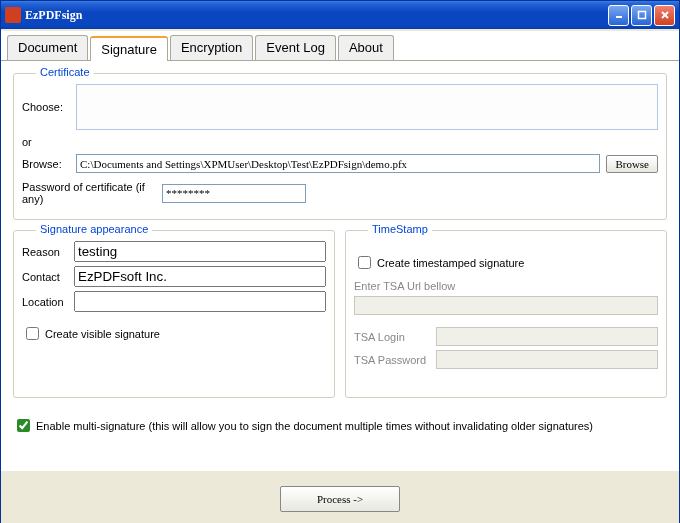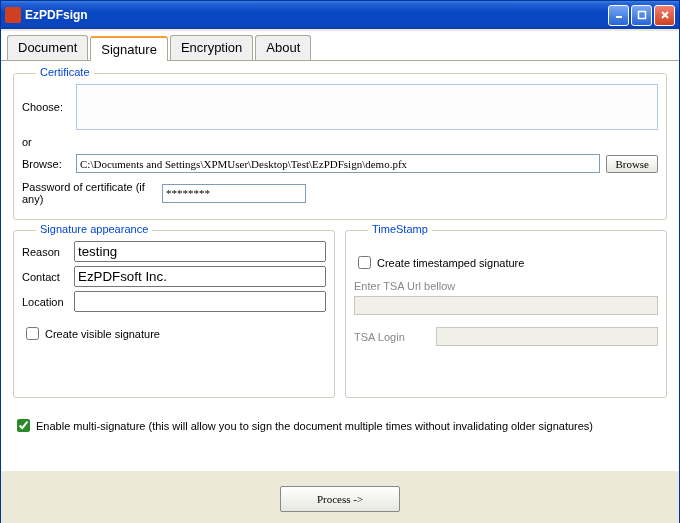--- a/index.html
+++ b/index.html
@@ -1,20 +1,20 @@
 <!DOCTYPE html>
 <html><head>
 <meta charset="utf-8">
 <style>
 * { box-sizing: border-box; }
 body { margin: 0; font-family: Tahoma, sans-serif; font-size: 11px; background: #ece9d8; }
 .window { width: 680px; height: 523px; background: #ece9d8; border: 1px solid #003399; position: relative; }
 .titlebar { height: 28px; background: linear-gradient(to bottom, #3a80e8 0%, #2664d8 8%, #0a46c0 40%, #0a46c0 88%, #083ba8 100%); display: flex; align-items: center; padding: 0 4px; }
 .titlebar .icon { width: 16px; height: 16px; background: #d04020; margin-right: 4px; border-radius: 2px; position: relative; }
-.titlebar .title { color: #fff; font-weight: bold; font-size: 12px; flex: 1; }
+.titlebar .title { color: #fff; font-weight: bold; font-size: 12px; flex: 1; font-family: Liberation Serif, serif; }
 .win-btns { display: flex; gap: 2px; }
 .win-btn { width: 21px; height: 21px; border: 1px solid #fff; border-radius: 3px; background: linear-gradient(to bottom, #7aa8f0, #2664d8); display: flex; align-items: center; justify-content: center; }
 .win-btn.close { background: linear-gradient(to bottom, #f08070, #d04020); }
 .win-btn svg { width: 10px; height: 10px; }
 .tabs { display: flex; background: #fff; border-bottom: 1px solid #aca899; padding: 4px 6px 0 6px; margin-top: 2px; }
 .tab { padding: 4px 10px; border: 1px solid #aca899; border-bottom: none; margin-right: 2px; background: #f0f0f0; font-size: 13px; cursor: pointer; border-radius: 3px 3px 0 0; }
 .tab.active { background: #fff; border-top: 2px solid #f5a030; position: relative; top: 1px; }
 .content { background: #fff; padding: 12px; height: 410px; }
 .fieldset { border: 1px solid #d0d0c0; border-radius: 3px; padding: 10px 8px 8px 8px; margin-bottom: 10px; position: relative; }
 .legend { position: absolute; top: -8px; left: 22px; background: #fff; padding: 0 4px; color: #0046d5; font-size: 11px; }
@@ -67,20 +67,21 @@
             <line x1="8" y1="2" x2="2" y2="8" stroke="#fff" stroke-width="2"></line>
           </svg>
         </div>
     </div>
   </div>
 
   <div class="tabs">
     <div class="tab">Document</div>
     <div class="tab active">Signature</div>
     <div class="tab">Encryption</div>
+    <div class="tab">Event Log</div>
     <div class="tab">About</div>
   </div>
 
   <div class="content">
 
     <div class="fieldset">
       <div class="legend">Certificate</div>
       <div class="row">
         <label>Choose:</label>
         <div class="choose-area"></div>
@@ -125,20 +126,24 @@
           <div class="chk-row" style="margin-top:12px">
             <input type="checkbox" style="">
             <span>Create timestamped signature</span>
           </div>
           <div class="ts-hint">Enter TSA Url bellow</div>
           <input type="text" class="ts-url" disabled="" style="">
           <div class="sig-row">
             <label>TSA Login</label>
             <input type="text" disabled="" style="">
           </div>
+          <div class="sig-row">
+            <label>TSA Password</label>
+            <input type="text" disabled="" style="">
+          </div>
         </div>
       </div>
     </div>
 
     <div class="multi-row">
       <input type="checkbox" checked="" style="">
       <span>Enable multi-signature (this will allow you to sign the document multiple times without invalidating older signatures)</span>
     </div>
 
   </div>

